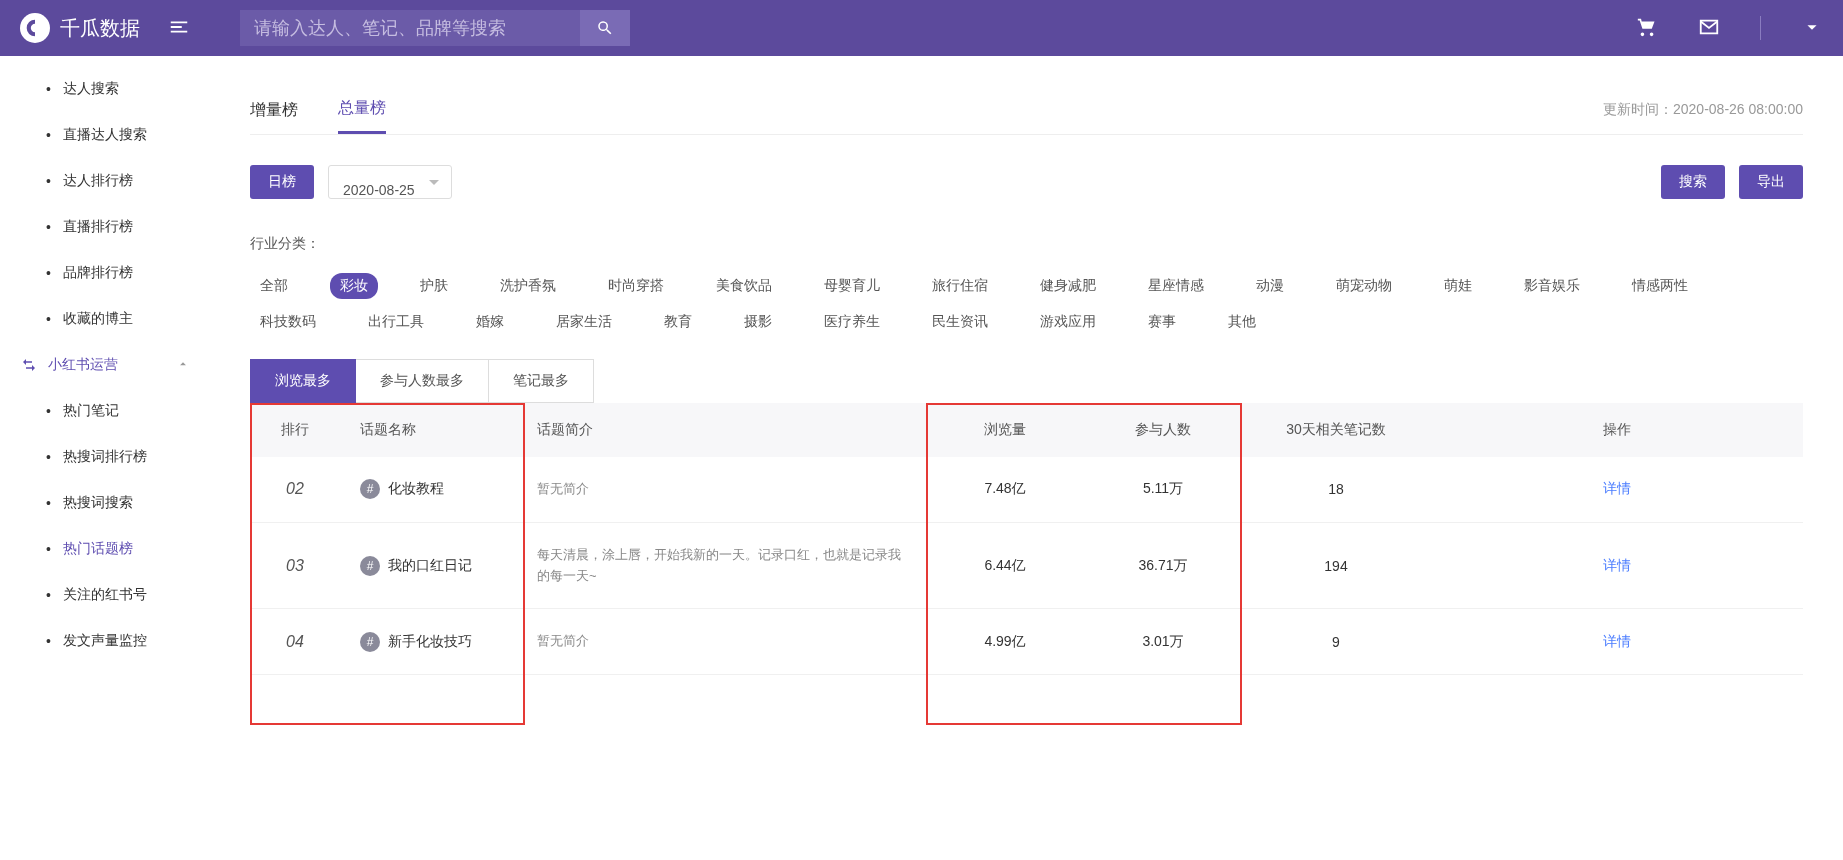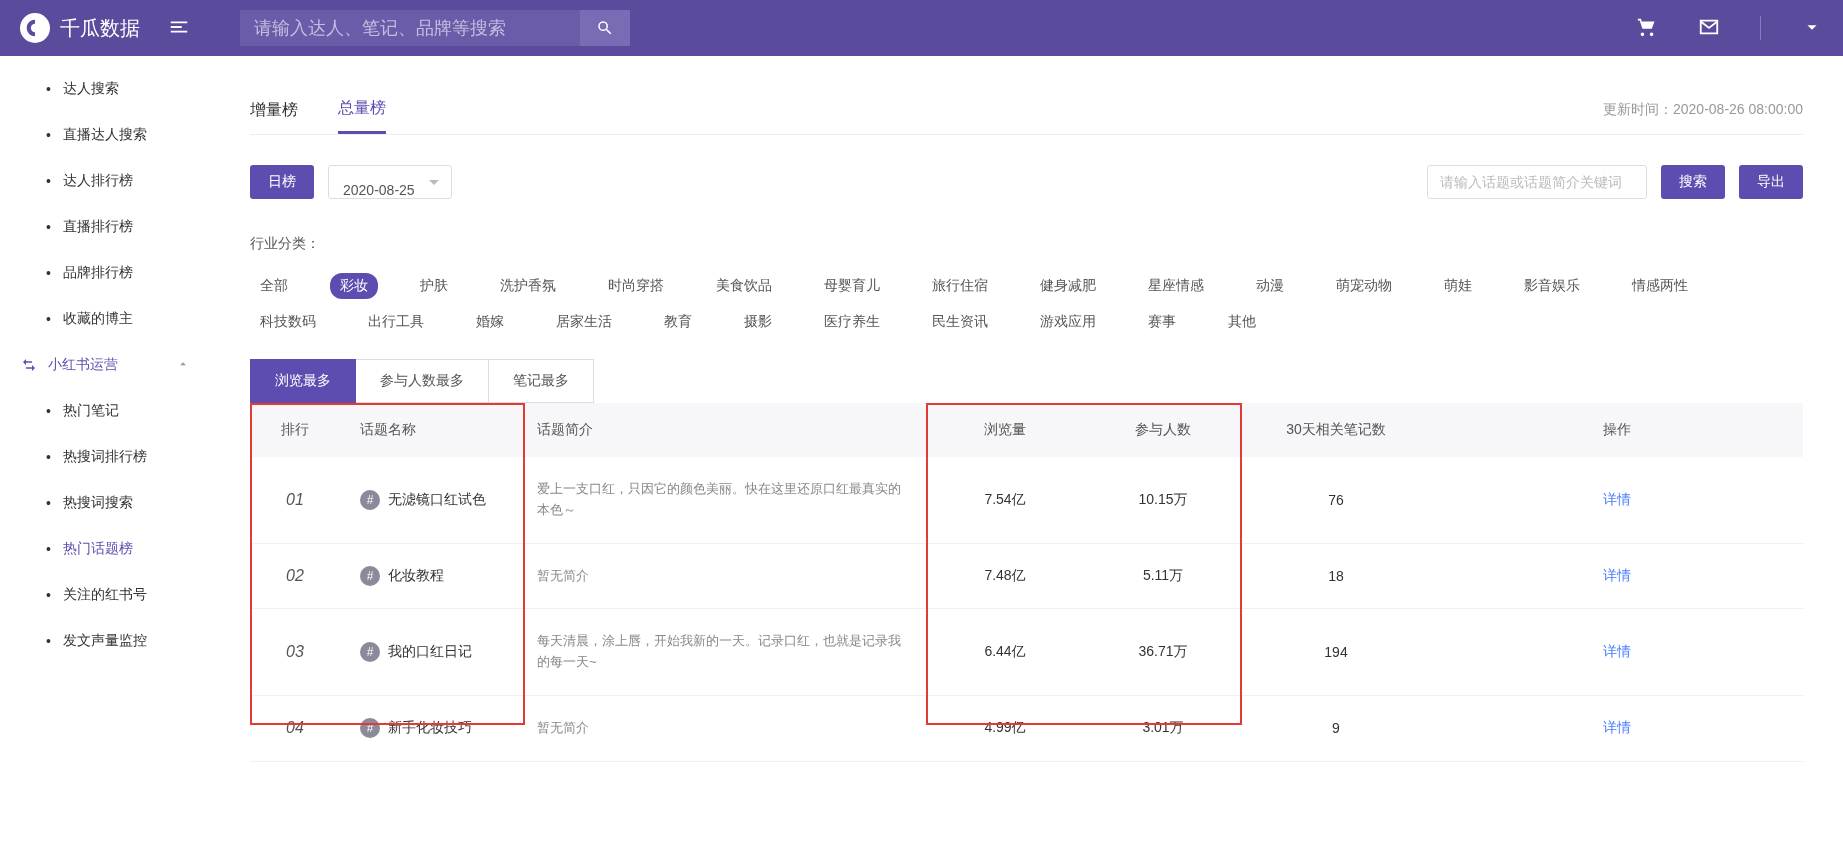--- a/index.html
+++ b/index.html
@@ -218,21 +218,20 @@
         <span>更新时间：</span><span>2020-08-26 08:00:00</span>
       </div>
     </div>
 
     <div class="filter-row">
       <button class="btn-primary">日榜</button>
       <div class="date-select">
         <span>2020-08-25</span>
       </div>
       <div class="spacer"></div>
-      <input class="topic-search" type="text" placeholder="请输入话题或话题简介关键词" style="">
       <button class="btn-primary">搜索</button>
       <button class="btn-primary">导出</button>
     </div>
 
     <div class="category-row">
       <div class="cat-label">行业分类：</div>
       <div class="cat-list" id="cat-list">
           <div class="cat-item">全部</div>
           <div class="cat-item active">彩妆</div>
           <div class="cat-item">护肤</div>
@@ -277,34 +276,20 @@
             <th class="col-rank">排行</th>
             <th class="col-name">话题名称</th>
             <th class="col-desc">话题简介</th>
             <th class="col-views">浏览量</th>
             <th class="col-part">参与人数</th>
             <th class="col-notes">30天相关笔记数</th>
             <th class="col-act">操作</th>
           </tr>
         </thead>
         <tbody id="table-body">
-            <tr>
-              <td class="col-rank"><span class="rank-num">01</span></td>
-              <td class="col-name left">
-                <div class="topic-cell">
-                  <span class="hash-badge">#</span>
-                  <span>无滤镜口红试色</span>
-                </div>
-              </td>
-              <td class="col-desc left"><span class="desc-text">爱上一支口红，只因它的颜色美丽。快在这里还原口红最真实的本色～</span></td>
-              <td class="col-views">7.54亿</td>
-              <td class="col-part">10.15万</td>
-              <td class="col-notes">76</td>
-              <td class="col-act"><span class="detail-link">详情</span></td>
-            </tr>
             <tr>
               <td class="col-rank"><span class="rank-num">02</span></td>
               <td class="col-name left">
                 <div class="topic-cell">
                   <span class="hash-badge">#</span>
                   <span>化妆教程</span>
                 </div>
               </td>
               <td class="col-desc left"><span class="desc-text">暂无简介</span></td>
               <td class="col-views">7.48亿</td>

